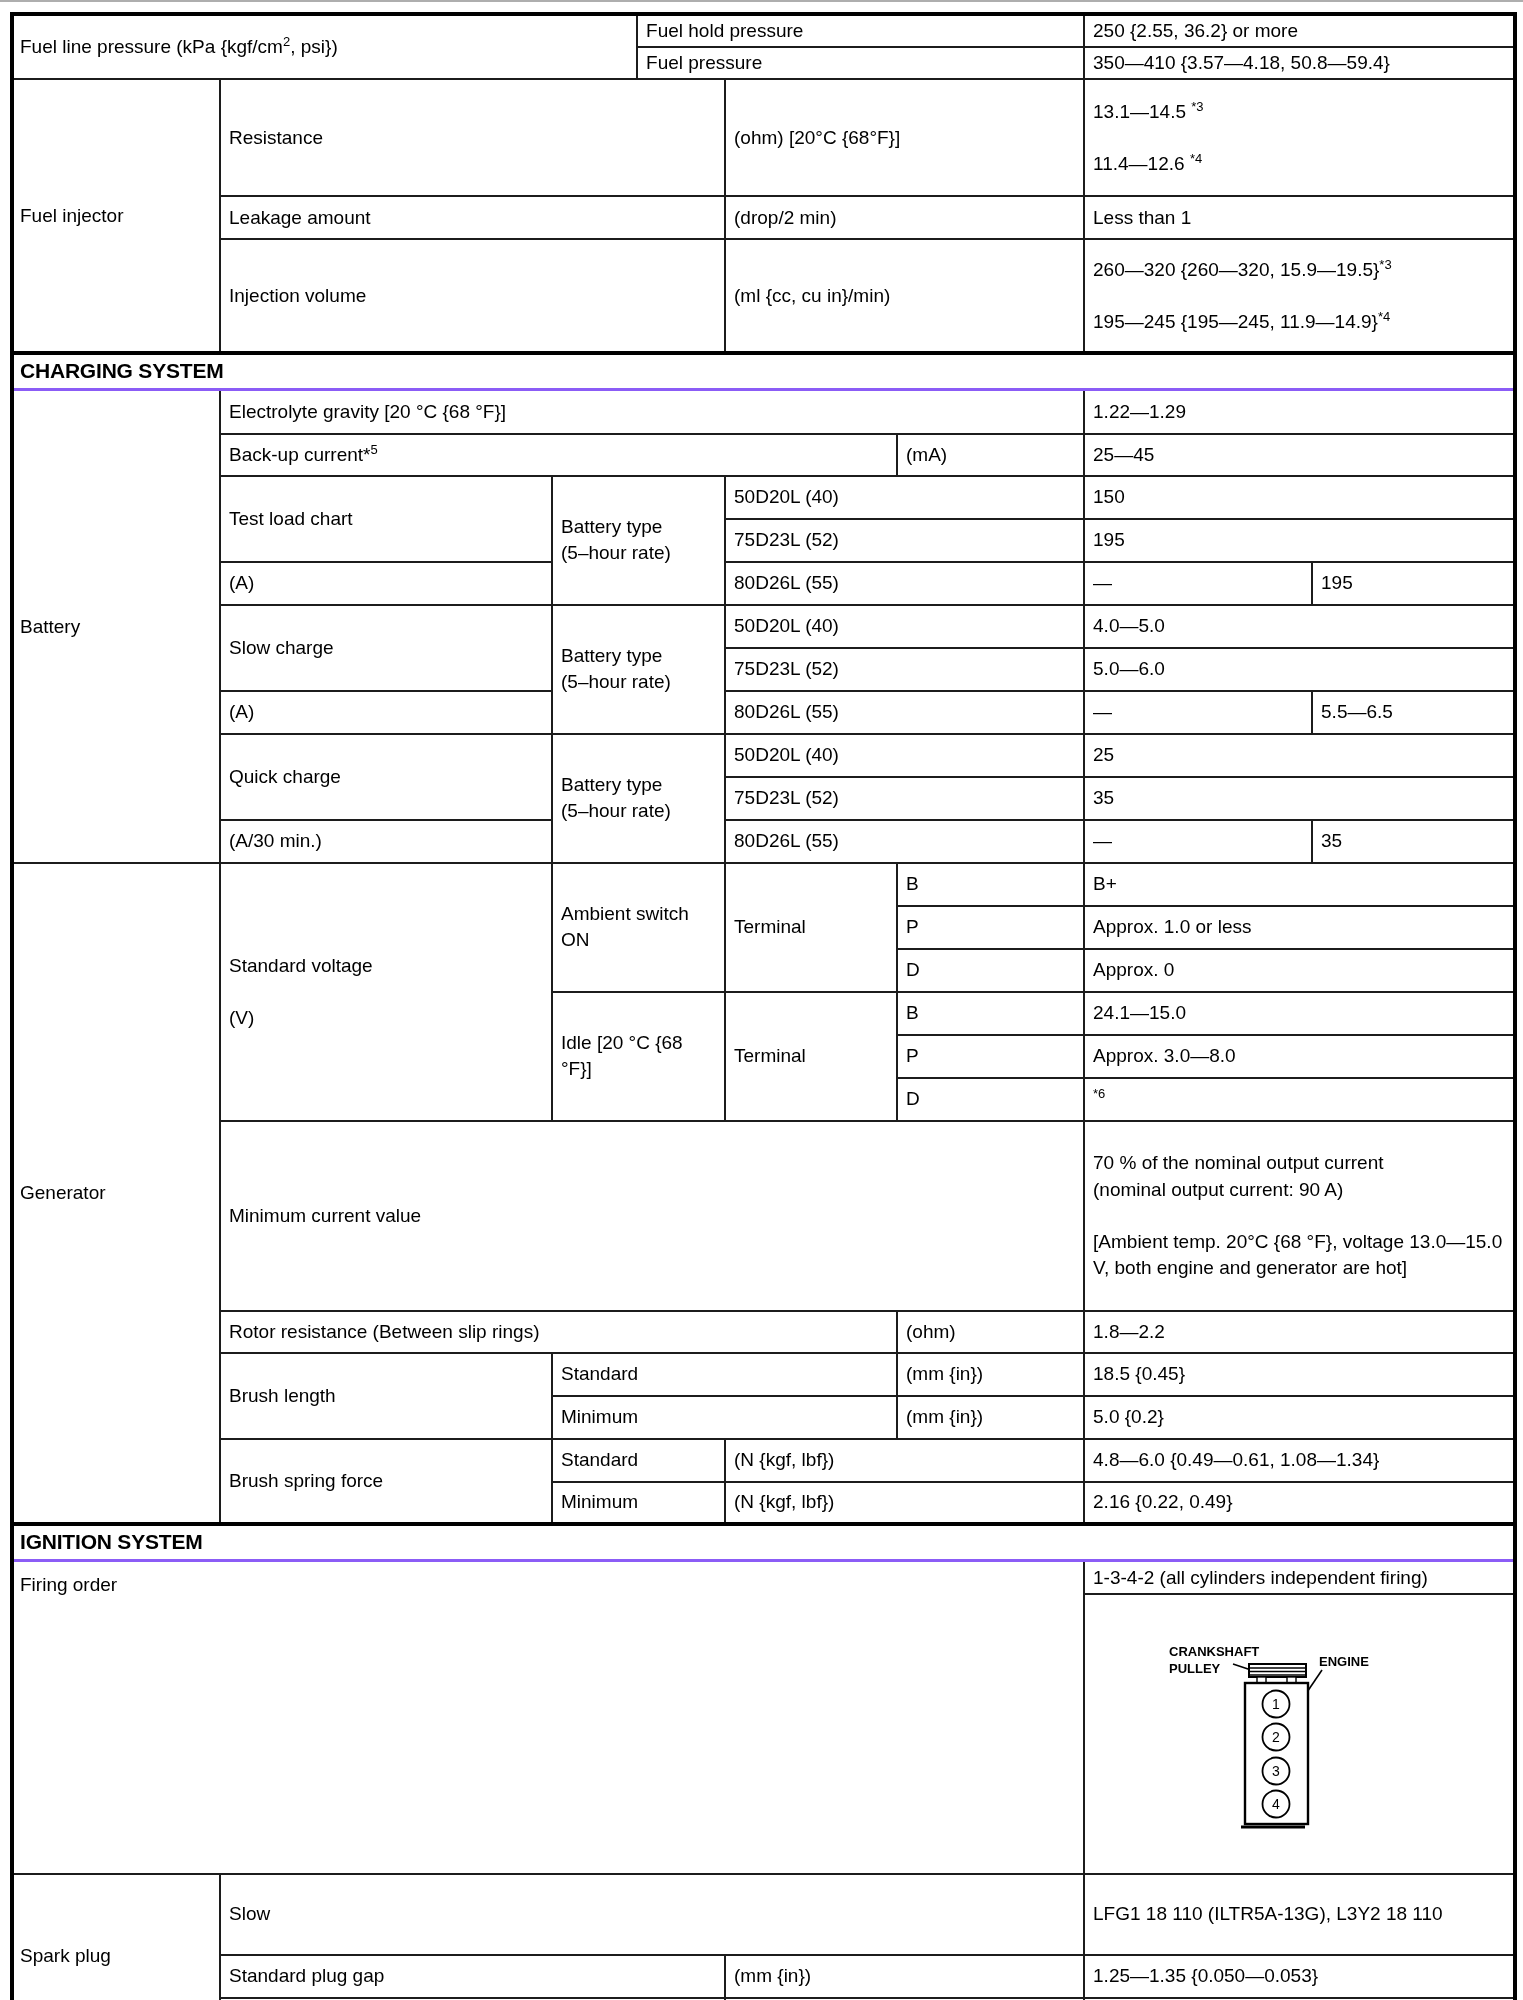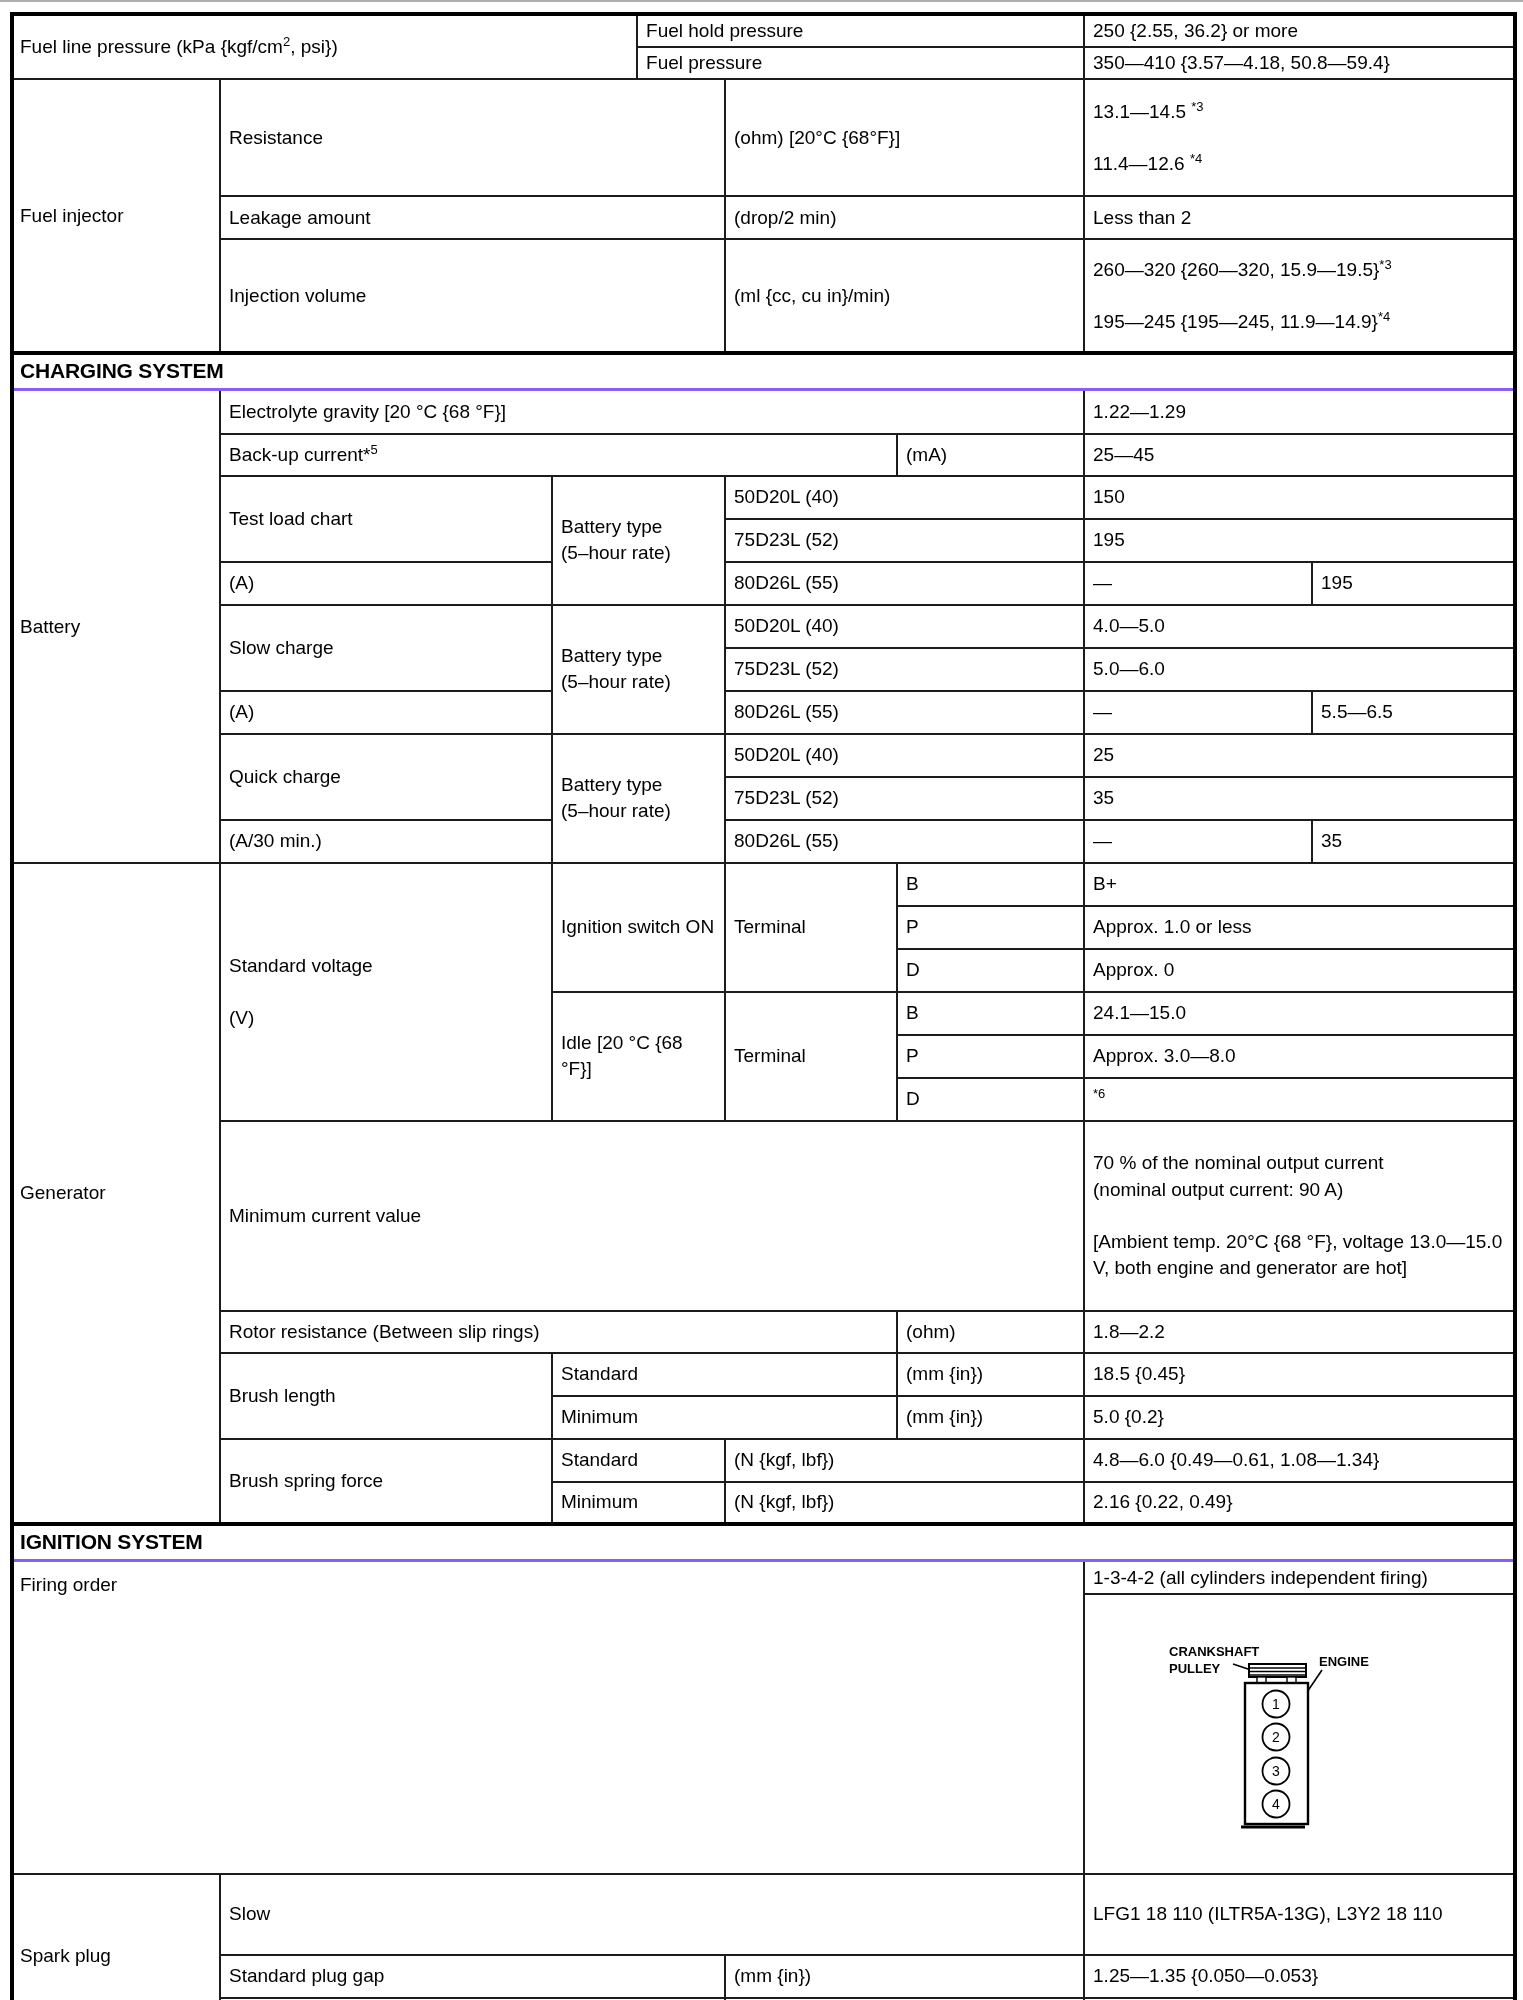--- a/index.html
+++ b/index.html
@@ -68,21 +68,21 @@
 
     <tr class="h117">
       <td class="c1" rowspan="3">Fuel injector</td>
       <td colspan="3">Resistance</td>
       <td colspan="2">(ohm) [20°C {68°F}]</td>
       <td colspan="2">13.1—14.5 <sup>*3</sup><br><br>11.4—12.6 <sup>*4</sup></td>
     </tr>
     <tr class="h43">
       <td colspan="3">Leakage amount</td>
       <td colspan="2">(drop/2 min)</td>
-      <td colspan="2">Less than 2</td>
+      <td colspan="2">Less than 1</td>
     </tr>
     <tr class="h114">
       <td colspan="3">Injection volume</td>
       <td colspan="2">(ml {cc, cu in}/min)</td>
       <td colspan="2">260—320 {260—320, 15.9—19.5}<sup>*3</sup><br><br>195—245 {195—245, 11.9—14.9}<sup>*4</sup></td>
     </tr>
 
     <tr class="sec h34">
       <td colspan="8">CHARGING SYSTEM</td>
     </tr>
@@ -150,21 +150,21 @@
       <td colspan="2">80D26L (55)</td>
       <td>—</td>
       <td>35</td>
     </tr>
 
     <tr class="h43">
       <td class="c1" rowspan="12">Generator</td>
       <td rowspan="6">Standard voltage
 
 (V)</td>
-      <td colspan="2" rowspan="3">Ignition switch ON</td>
+      <td colspan="2" rowspan="3">Ambient switch ON</td>
       <td rowspan="3">Terminal</td>
       <td>B</td>
       <td colspan="2">B+</td>
     </tr>
     <tr class="h43">
       <td>P</td>
       <td colspan="2">Approx. 1.0 or less</td>
     </tr>
     <tr class="h43">
       <td>D</td>

